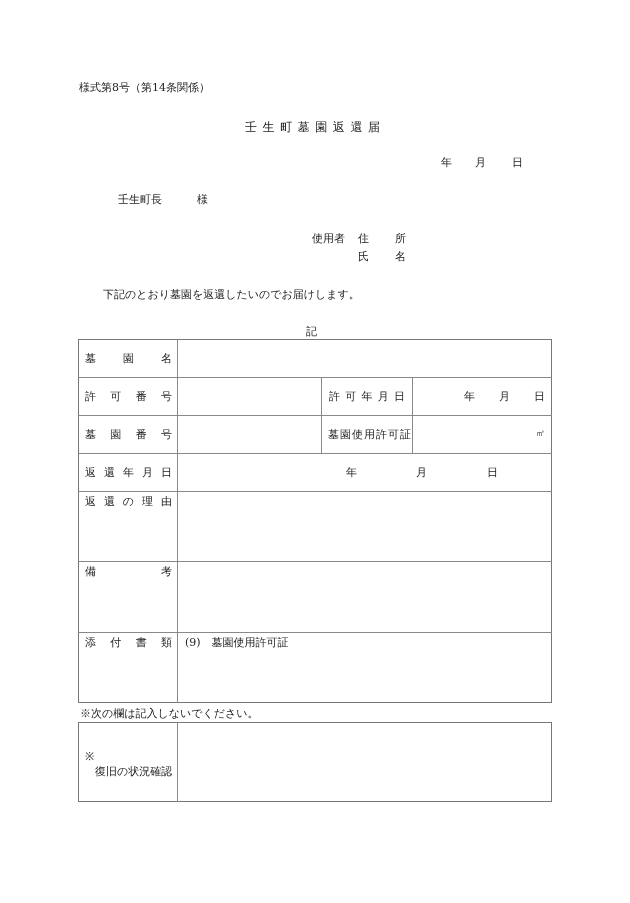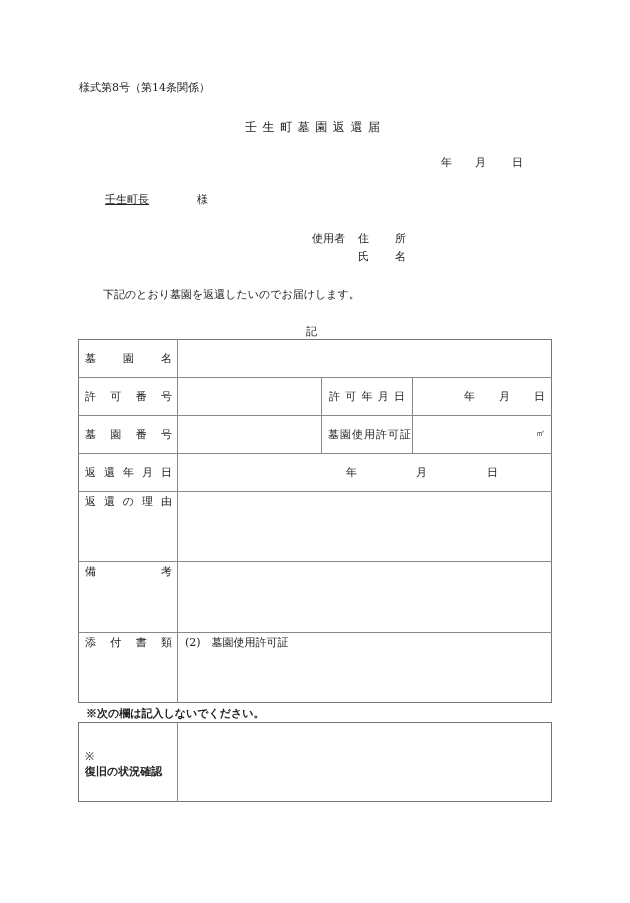--- a/index.html
+++ b/index.html
@@ -27,21 +27,21 @@
   <span>園</span>
   <span>返</span>
   <span>還</span>
   <span>届</span>
 </div>
 
 <div class="abs" style="left:441px;top:155px;">年</div>
 <div class="abs" style="left:475px;top:155px;">月</div>
 <div class="abs" style="left:512px;top:155px;">日</div>
 
-<div class="abs" style="left:105px;top:192px;text-decoration:underline;">壬生町長</div>
+<div class="abs" style="left:118px;top:192px;">壬生町長</div>
 <div class="abs" style="left:197px;top:192px;">様</div>
 
 <div class="abs" style="left:312px;top:231px;">使用者</div>
 <div class="abs" style="left:358px;top:231px;">住</div>
 <div class="abs" style="left:395px;top:231px;">所</div>
 <div class="abs" style="left:358px;top:249px;">氏</div>
 <div class="abs" style="left:395px;top:249px;">名</div>
 
 <div class="abs" style="left:103px;top:287px;">下記のとおり墓園を返還したいのでお届けします。</div>
 <div class="abs" style="left:306px;top:324px;">記</div>
@@ -125,21 +125,21 @@
   <span>考</span>
 </div>
 <div class="abs" style="left:178px;top:562px;width:373px;height:70px;"></div>
 
 <div class="abs spread" style="left:85px;top:635px;width:87px;">
   <span>添</span>
   <span>付</span>
   <span>書</span>
   <span>類</span>
 </div>
-<div class="abs" style="left:185px;top:635px;">(2)　墓園使用許可証</div>
+<div class="abs" style="left:185px;top:635px;">(9)　墓園使用許可証</div>
 
-<div class="abs" style="left:86px;top:706px;font-weight:bold;">※次の欄は記入しないでください。</div>
+<div class="abs" style="left:80px;top:706px;">※次の欄は記入しないでください。</div>
 
 <div class="box" style="left:78px;top:722px;width:474px;height:80px;"></div>
 <div class="vline" style="left:177px;top:722px;height:80px;"></div>
 <div class="abs" style="left:85px;top:748px;">※</div>
-<div class="abs" style="left:85px;top:764px;font-weight:bold;">復旧の状況確認</div>
+<div class="abs" style="left:95px;top:764px;">復旧の状況確認</div>
 <div class="abs" style="left:178px;top:723px;width:373px;height:78px;"></div>
 
 </body></html>

